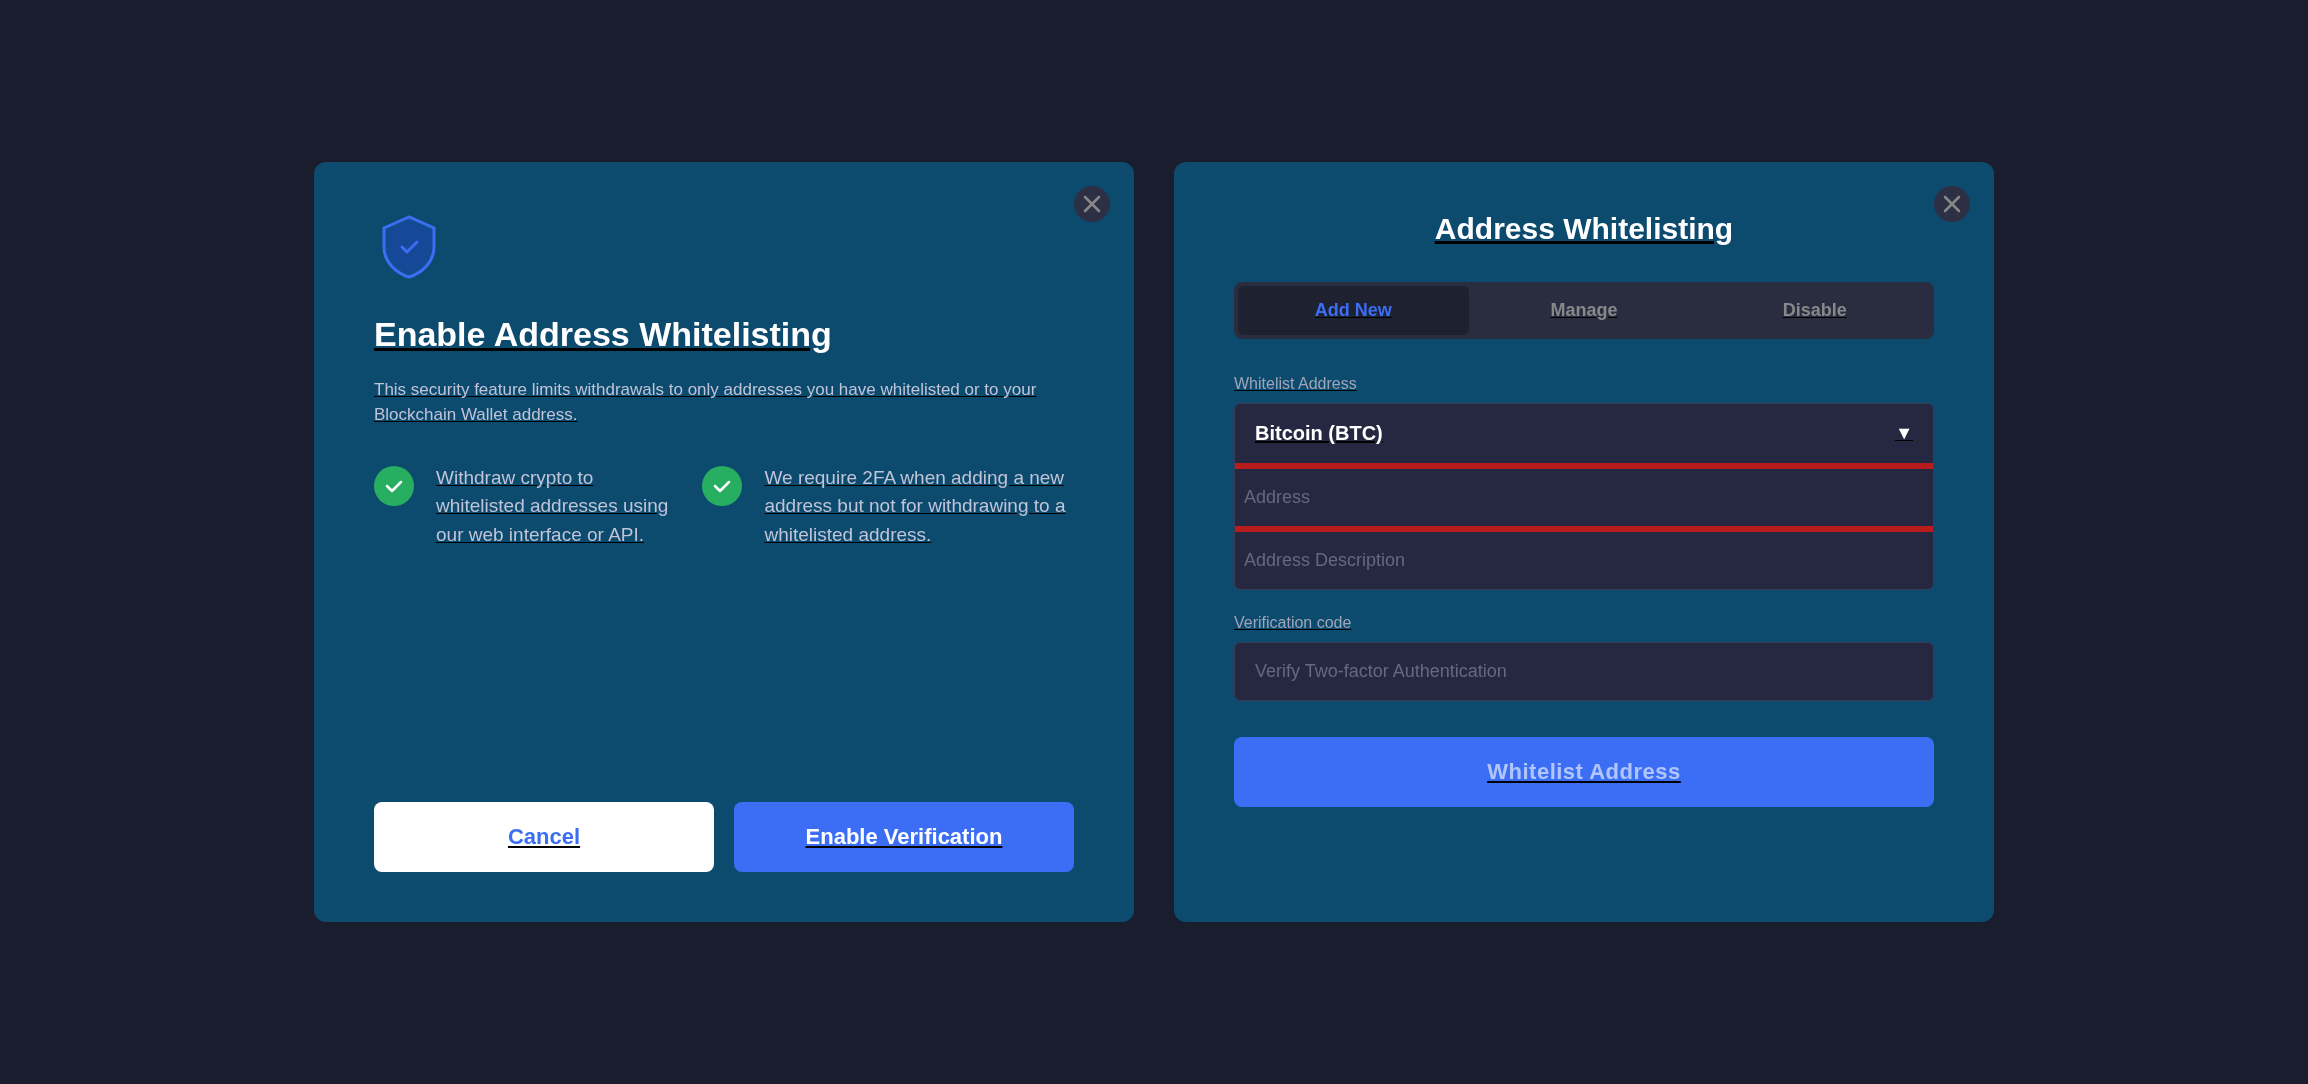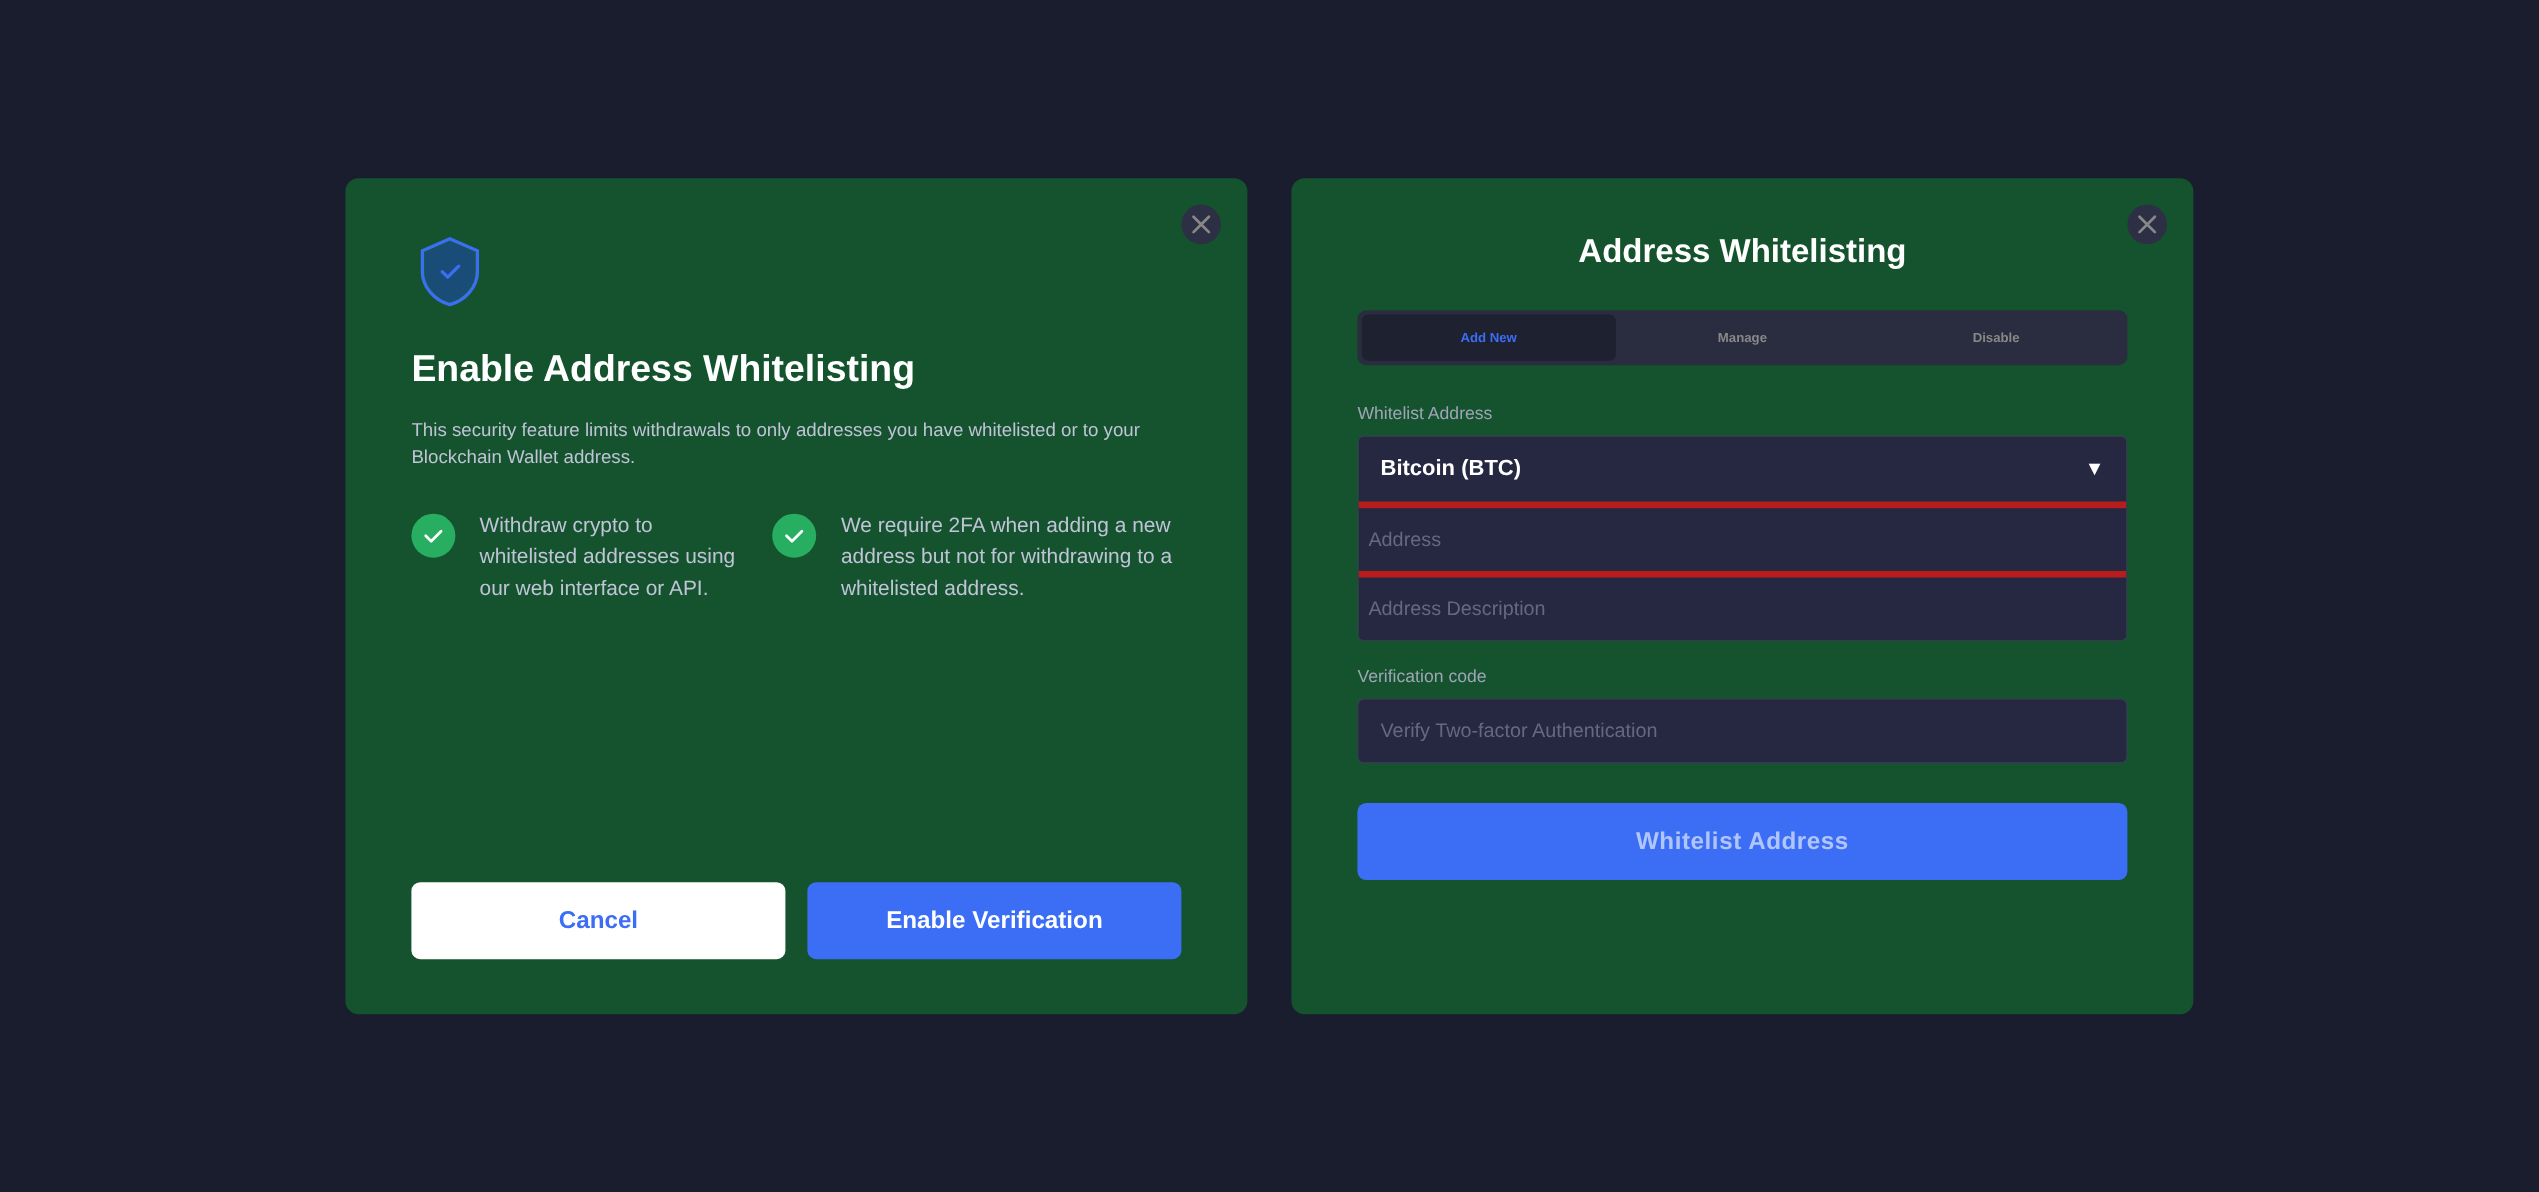--- a/index.html
+++ b/index.html
@@ -15,24 +15,25 @@
       display: flex;
       gap: 0;
       width: 2308px;
       height: 1084px;
       background: #1a1d2e;
       align-items: center;
       justify-content: center;
       transform-origin: top left;
     }
     .modal {
-      background: #14532d;
+      background: #0c4a6e;
       border-radius: 12px;
       position: relative;
       overflow: hidden;
+      text-decoration: underline;
     }
     
     .modal-left {
       width: 820px;
       padding: 50px 60px 50px 60px;
       min-height: 760px;
       display: flex;
       flex-direction: column;
     }
     .close-btn {
@@ -150,21 +151,21 @@
       background: #2a2d40;
       border-radius: 8px;
       padding: 4px;
       margin-bottom: 36px;
     }
     .tab-item {
       flex: 1;
       padding: 14px 20px;
       border: none;
       background: transparent;
-      font-size: 12px;
+      font-size: 18px;
       font-weight: 600;
       color: #888;
       cursor: pointer;
       border-radius: 6px;
       text-align: center;
     }
     .tab-item.active {
       background: #1e2130;
       color: #3b6ef5;
     }

